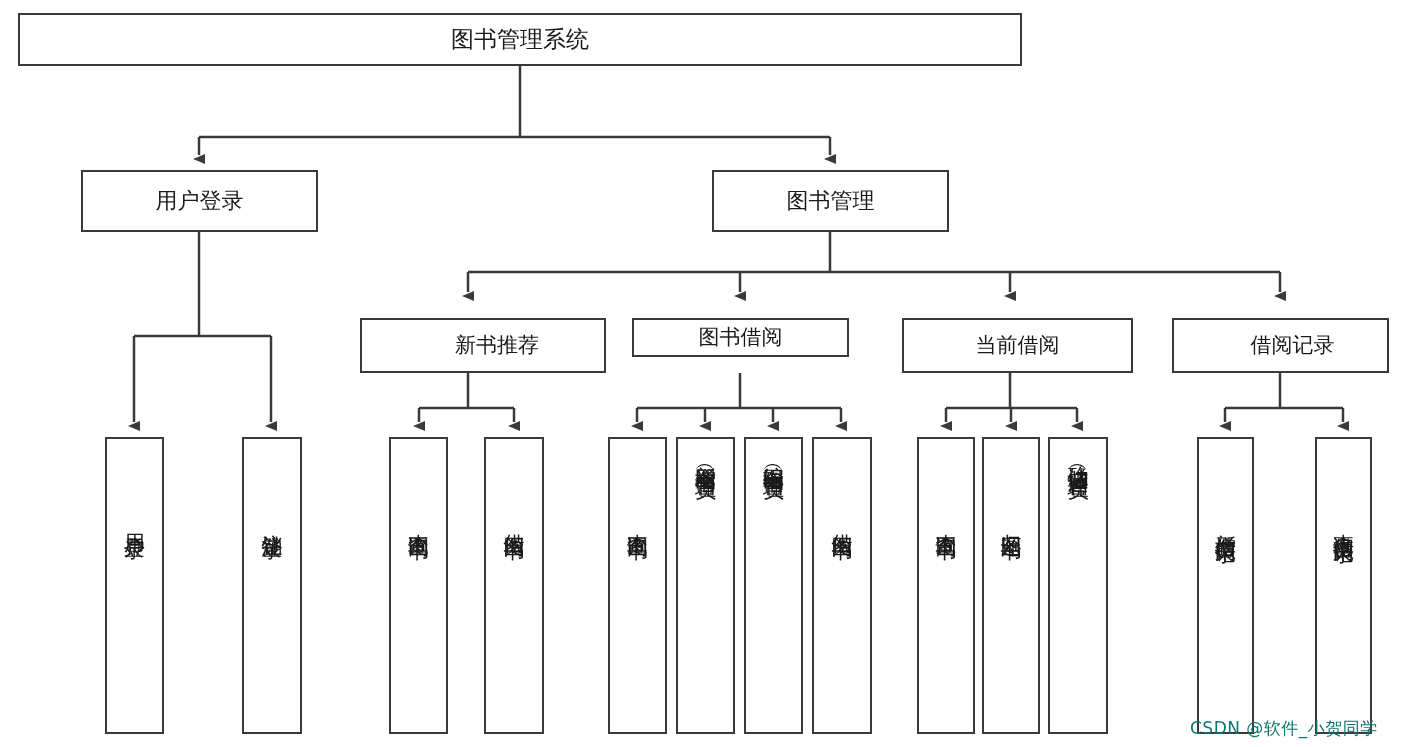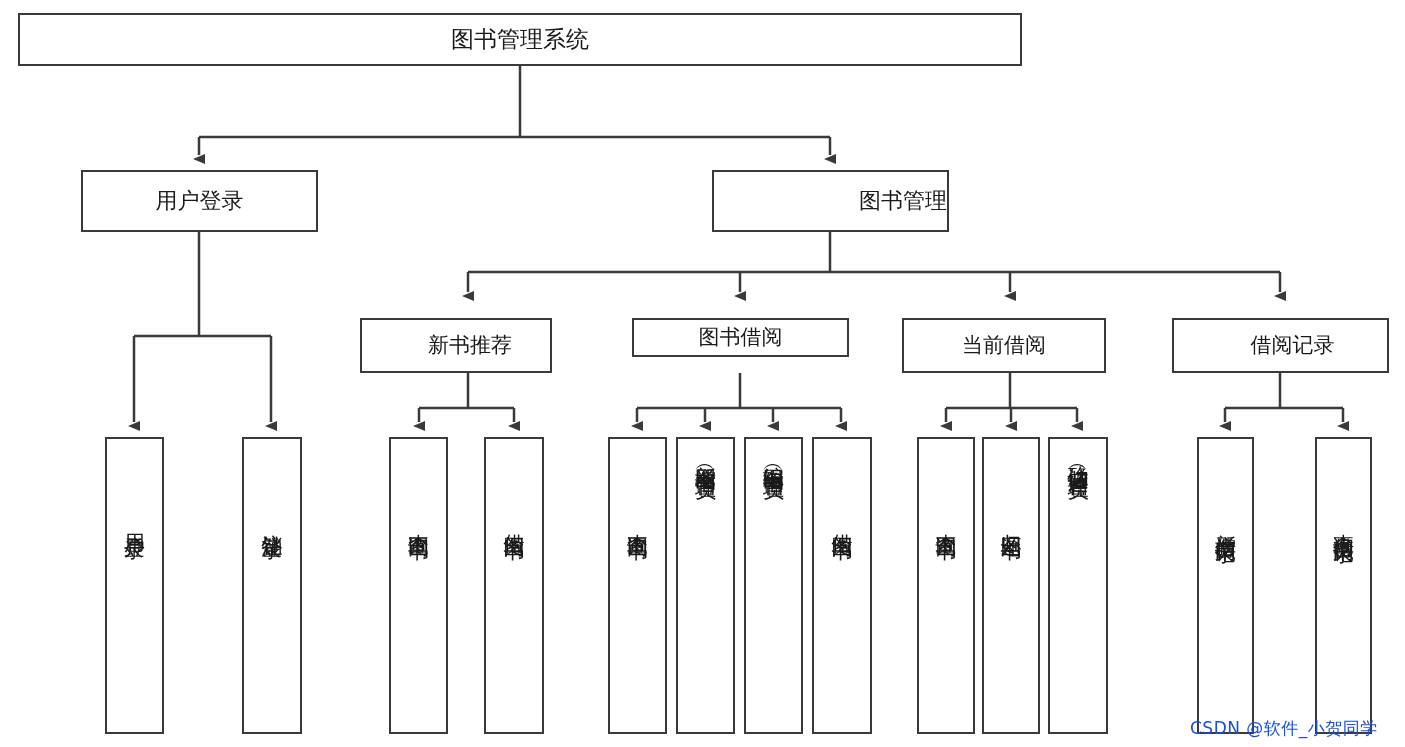--- a/index.html
+++ b/index.html
@@ -62,21 +62,21 @@
   }
   .leaf-mid .vlabel {
     margin-top: 72px;
   }
   .leaf-tall .vlabel {
     margin-top: 4px;
   }
   .watermark {
     position: absolute;
     font-size: 17px;
-    color: #1d4ed8;
+    color: #0f766e;
     white-space: nowrap;
     letter-spacing: 0.5px;
   }
 </style>
 </head>
 <body>
 
 <div id="canvas">
 
   <svg class="wires" viewBox="0 0 1405 747" xmlns="http://www.w3.org/2000/svg">
@@ -130,31 +130,31 @@
     </g>
   </svg>
 
   <div class="node root" style="left:18px; top:13px; width:1004px; height:53px;">
     <span>图书管理系统</span>
   </div>
 
   <div class="node level2" style="left:81px; top:170px; width:237px; height:62px;">
     <span>用户登录</span>
   </div>
-  <div class="node level2" style="left:712px; top:170px; width:237px; height:62px;justify-content:flex-end;">
+  <div class="node level2" style="left:712px; top:170px; width:237px; height:62px;">
     <span>图书管理</span>
   </div>
 
-  <div class="node level3" style="left:360px; top:318px; width:192px; height:55px;padding-left:28px;">
+  <div class="node level3" style="left:360px; top:318px; width:246px; height:55px;padding-left:28px;">
     <span>新书推荐</span>
   </div>
   <div class="node level3" style="left:632px; top:318px; width:217px; height:39px;">
     <span>图书借阅</span>
   </div>
-  <div class="node level3" style="left:902px; top:318px; width:204px; height:55px;">
+  <div class="node level3" style="left:902px; top:318px; width:231px; height:55px;">
     <span>当前借阅</span>
   </div>
   <div class="node level3" style="left:1172px; top:318px; width:217px; height:55px;padding-left:24px;">
     <span>借阅记录</span>
   </div>
 
   <div class="node leaf leaf-mid" style="left:105px; top:437px; width:59px; height:297px;">
     <span class="vlabel">用户登录</span>
   </div>
   <div class="node leaf leaf-mid" style="left:242px; top:437px; width:60px; height:297px;">

